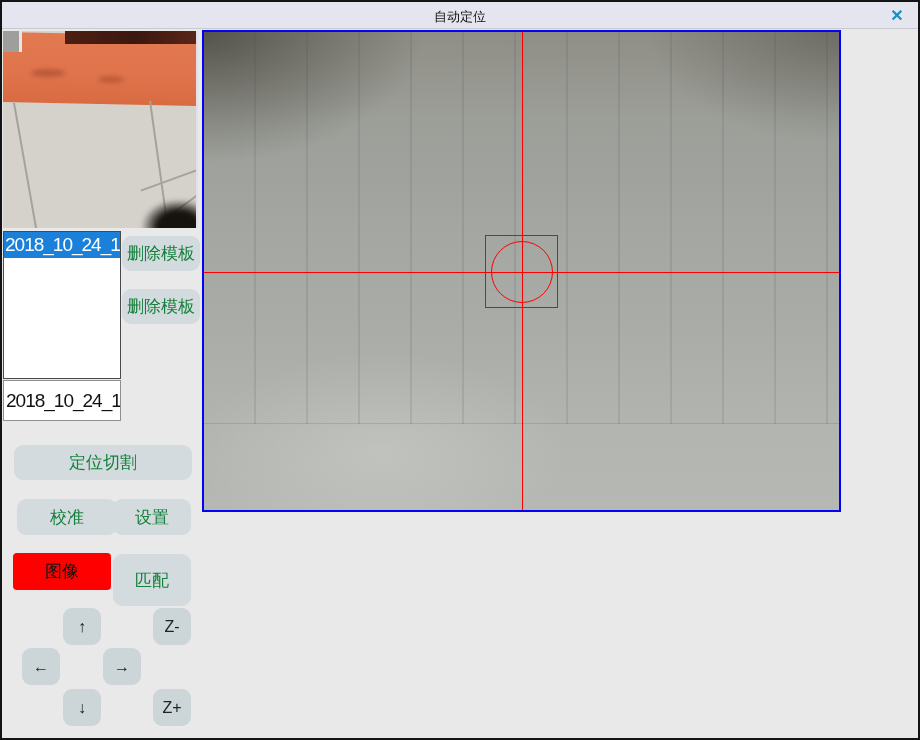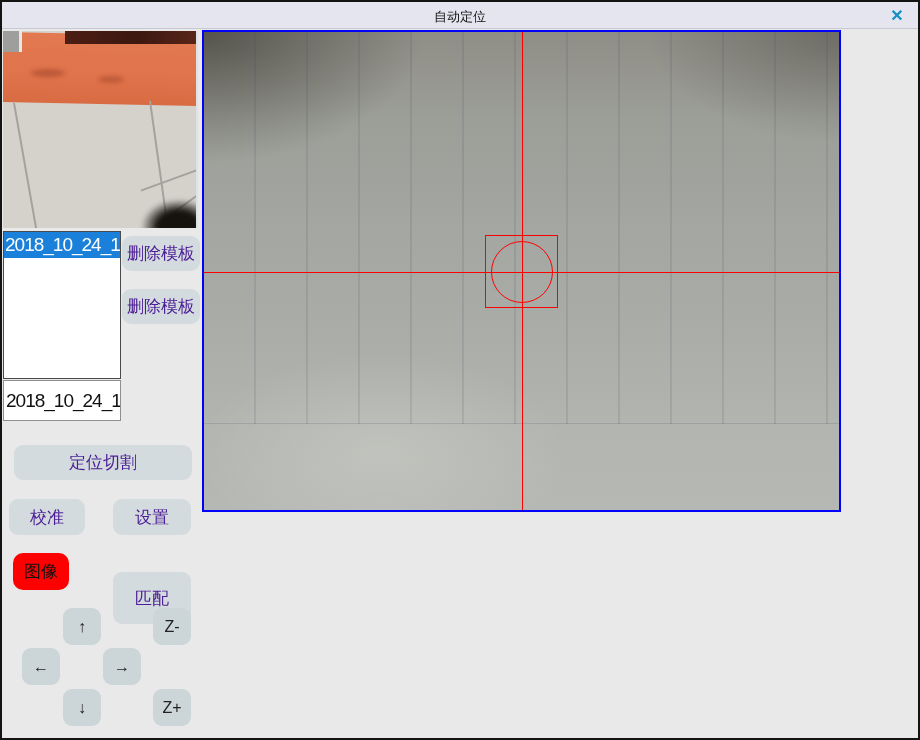--- a/index.html
+++ b/index.html
@@ -73,31 +73,31 @@
   }
   .name-field{
     position:absolute; left:1px; top:378px; width:118px; height:41px;
     background:#fff; border:1px solid #8f8f8f; font-size:19px;
     letter-spacing:-1px; color:#111; padding:0 0 0 2px;
     font-family:"Liberation Sans", sans-serif;
   }
   
   .btn{
     position:absolute; background:var(--button-bg); border:none;
-    border-radius:9px; font-size:17px; color:#4c1d95; text-align:center;
+    border-radius:9px; font-size:17px; color:#15803d; text-align:center;
     font-family:"Liberation Sans", sans-serif; cursor:pointer;
     display:flex; align-items:center; justify-content:center;
   }
   .tpl-btn{ left:120px; width:78px; height:35px; }
   .btn-del{ top:234px; } .btn-clear{ top:287px; } .btn-engrave{ top:341px; } .btn-add{ top:381px; }
   .btn-poscut{ left:12px; top:443px; width:178px; height:35px; }
-  .btn-cal{ left:7px; top:497px; width:76px; height:36px; }
+  .btn-cal{ left:15px; top:497px; width:100px; height:36px; }
   .btn-set{ left:111px; top:497px; width:78px; height:36px; }
-  .btn-img{ left:11px; top:551px; width:56px; height:37px; background:var(--accent-red); border-radius:10px; color:#131313; }
-  .btn-match{ left:111px; top:552px; width:78px; height:52px;margin-top:18px; }
+  .btn-img{ left:11px; top:551px; width:98px; height:37px; background:var(--accent-red); border-radius:4px; color:#131313; }
+  .btn-match{ left:111px; top:552px; width:78px; height:52px; }
   .jog{ width:38px; height:37px; background:#ccd5d8; font-size:16px; color:#222; }
   .jog-up{ left:61px; top:606px; } .jog-zminus{ left:151px; top:606px; }
   .jog-left{ left:20px; top:646px; } .jog-right{ left:101px; top:646px; }
   .jog-down{ left:61px; top:687px; } .jog-zplus{ left:151px; top:687px; }
   
   .camera{
     position:absolute; left:200px; top:28px; width:639px; height:482px;
     border:2px solid var(--camera-border);
     background:
       radial-gradient(48% 38% at 0% 0%, rgba(32,30,22,.52), rgba(32,30,22,0) 72%),

